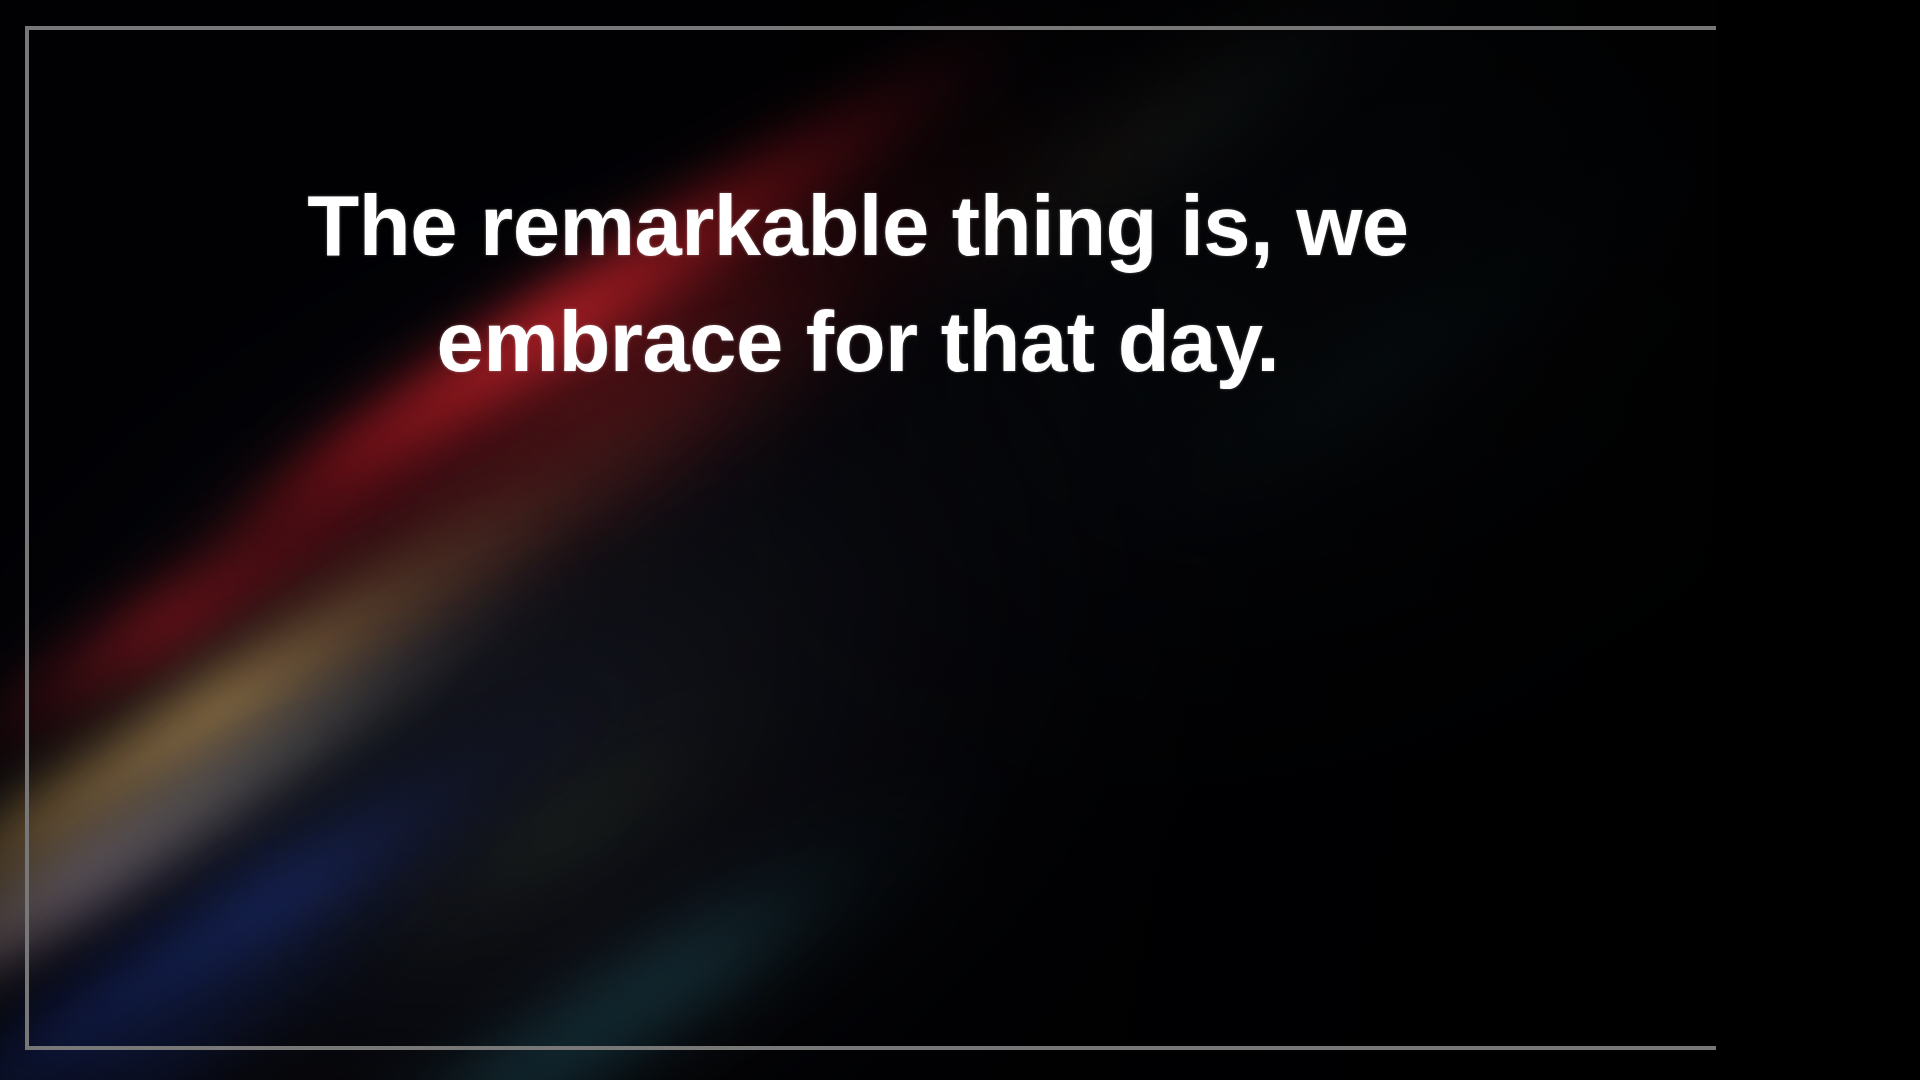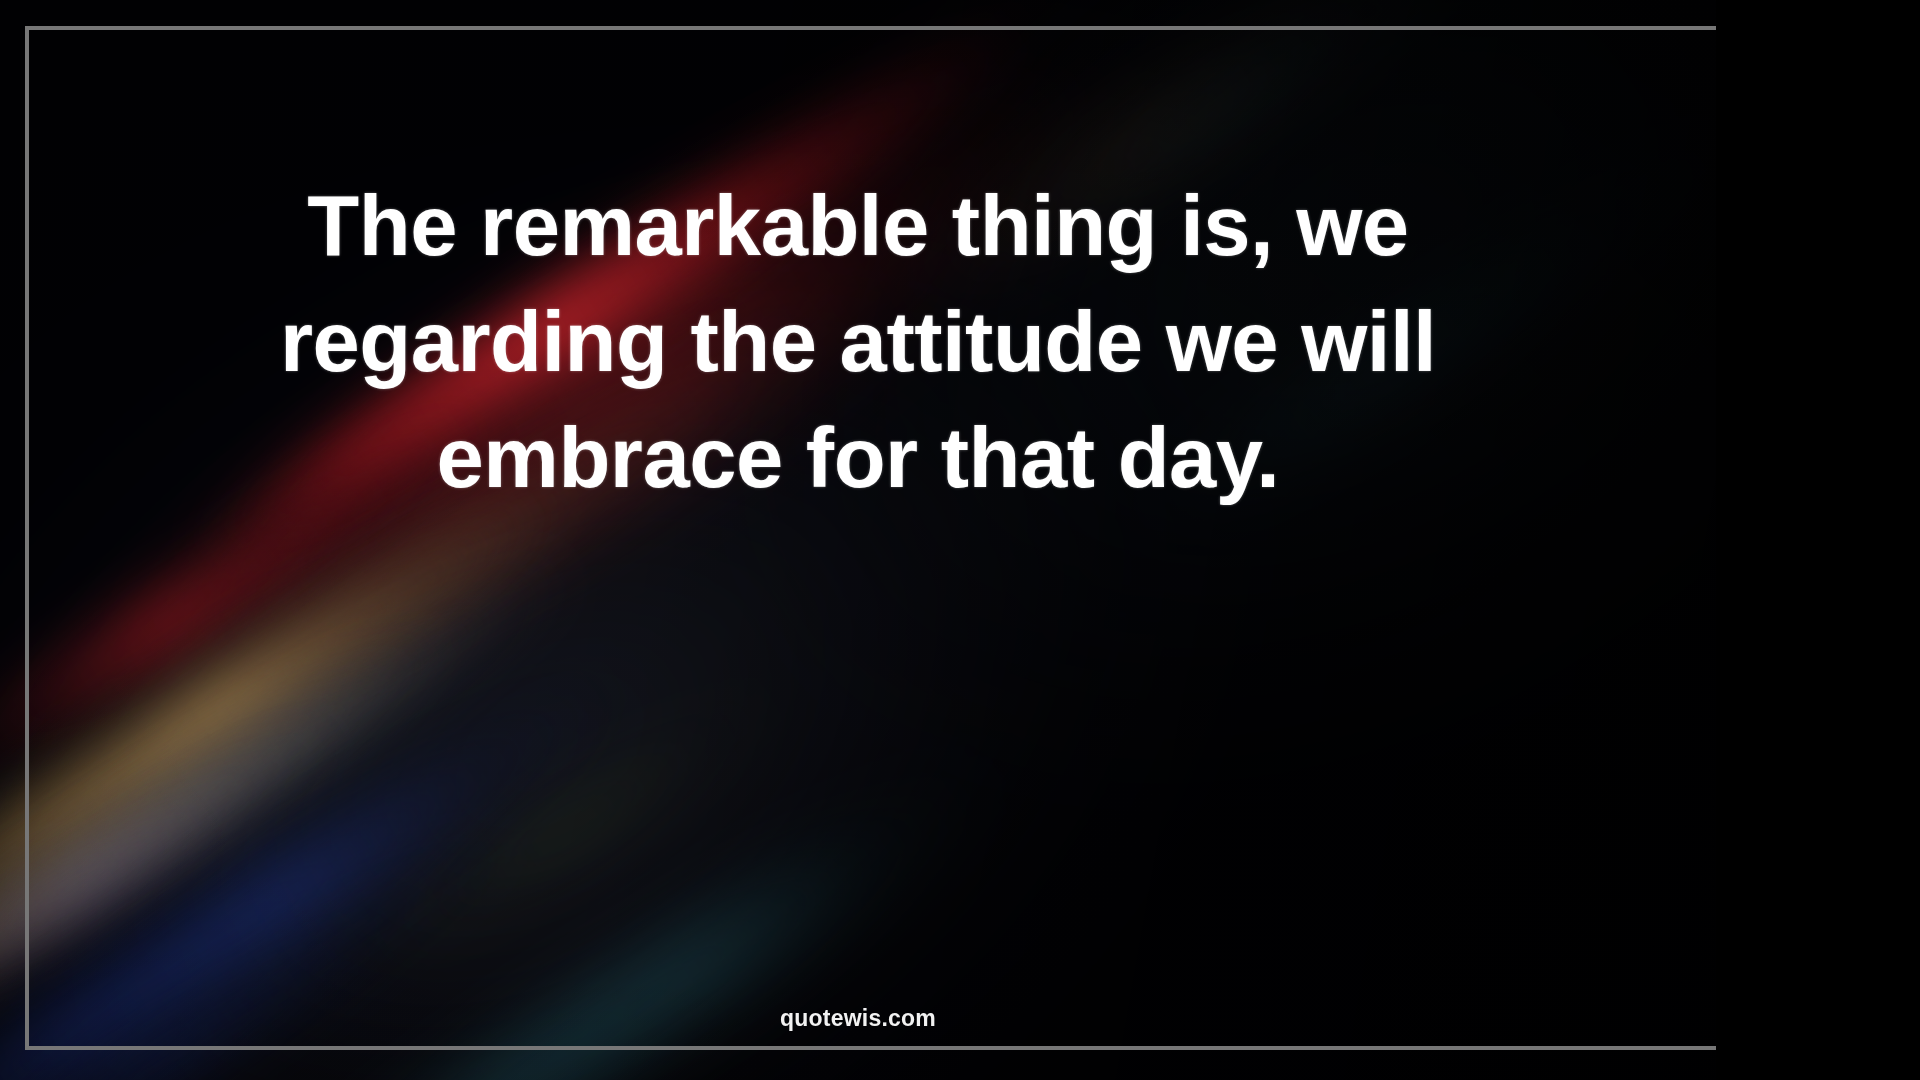--- a/index.html
+++ b/index.html
@@ -370,21 +370,19 @@
     <div id="darken-right"></div>
     <div id="vignette"></div>
   </div>
 
   <div id="border-frame"></div>
 
   <div id="content-layer">
 
     <div id="quote-text">
       <span class="quote-line">The remarkable thing is, we</span>
-      <span class="quote-line">regarding the attitude we will</span>
       <span class="quote-line">embrace for that day.</span>
     </div>
 
 
-    <div id="site-watermark">quotewis.com</div>
 
   </div>
 </div>
 
 </body></html>

